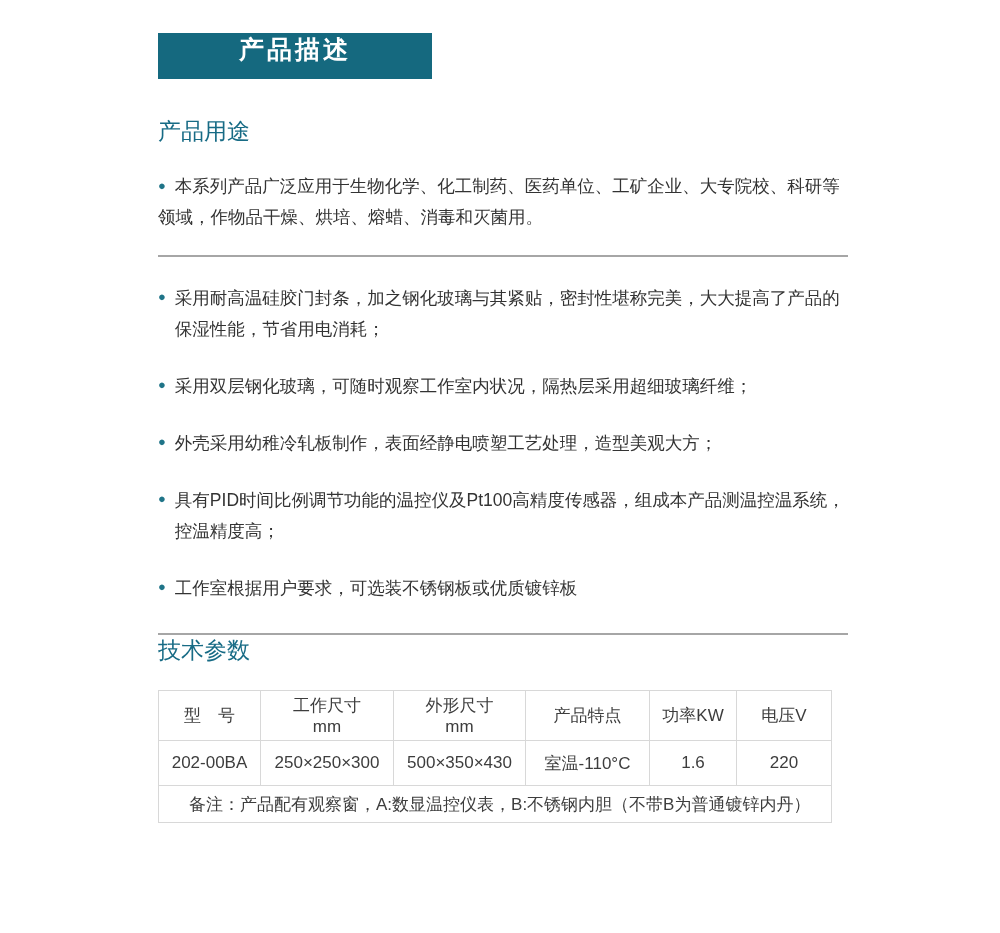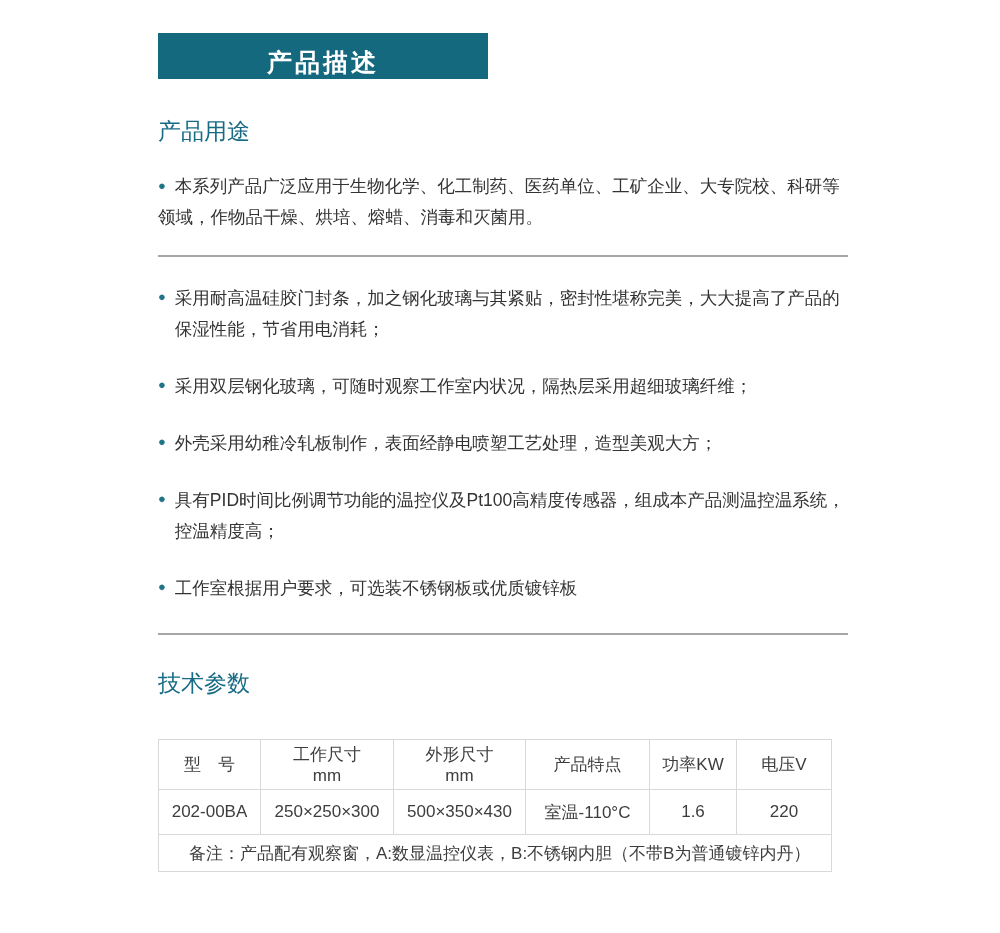--- a/index.html
+++ b/index.html
@@ -11,40 +11,40 @@
     color:#333333;
     overflow:hidden;
   }
   .content{
     margin-left:158px;
     width:690px;
   }
   
   .banner{
     margin-top:33px;
-    width:330px;height:46px;
+    width:274px;height:46px;
     background:#15697f;
-    display:flex;align-items:flex-end;justify-content:center;
+    display:flex;align-items:flex-start;justify-content:center;
   }
   .banner-title{
     color:#ffffff;
     font-size:25px;
     font-weight:bold;
     letter-spacing:3px;
   }
   
   .section-heading{
     color:#176b85;
     font-size:23px;
     font-weight:normal;
     margin:0;
   }
   .heading-usage{margin-top:37px;}
   .heading-features{margin-top:37px;}
-  .heading-specs{margin-top:33px;}
+  .heading-specs{}
   
   .usage-para{
     margin:23px 0 0 0;
     font-size:17.5px;
     line-height:31px;
     color:#333333;
   }
   .dot{
     color:#1f7488;
     font-size:13px;
@@ -77,21 +77,21 @@
   .feature-item .dot{
     flex:0 0 auto;
     line-height:31px;
     vertical-align:baseline;
     margin-right:9px;
     font-size:13px;
   }
   .feature-item .dot{position:relative;top:-2px;}
   
   .spec-table{
-    margin-top:40px;
+    margin-top:24px;
     border-collapse:collapse;
     table-layout:fixed;
     width:673px;
     font-size:17px;
     color:#3d3d3d;
     text-align:center;
   }
   .spec-table th,.spec-table td{
     border:1px solid #d8d8d8;
     font-weight:normal;

